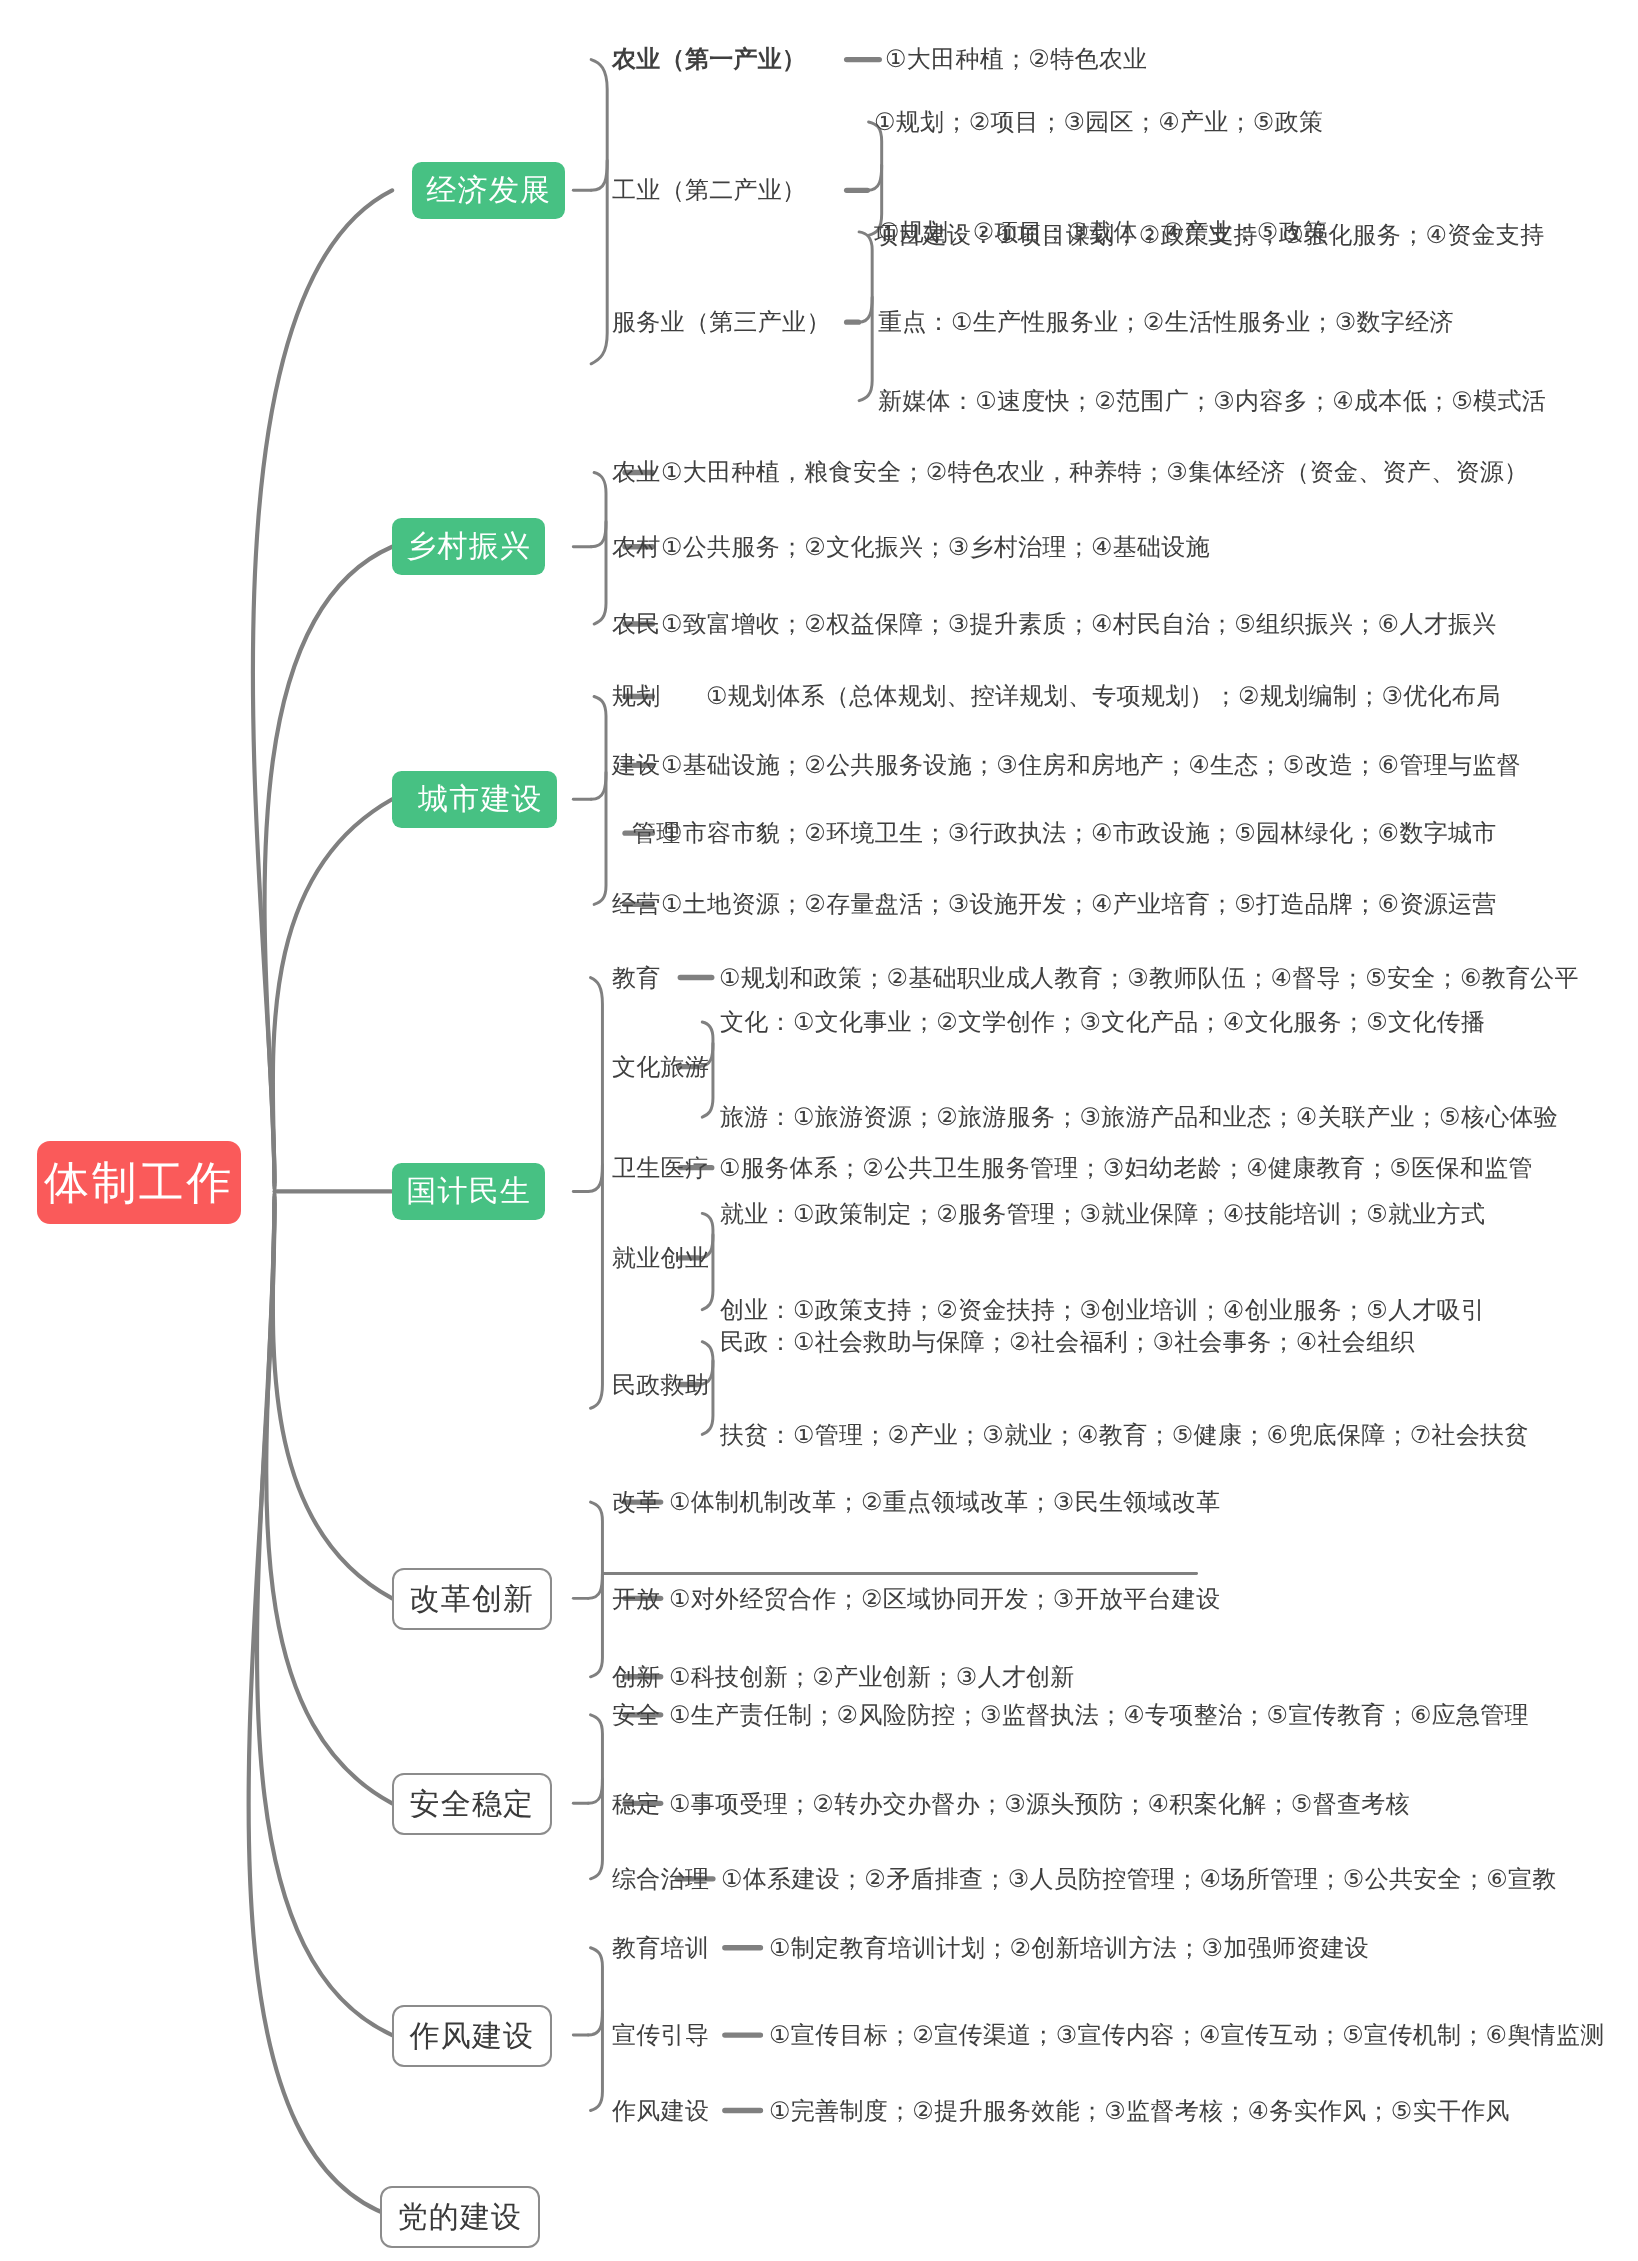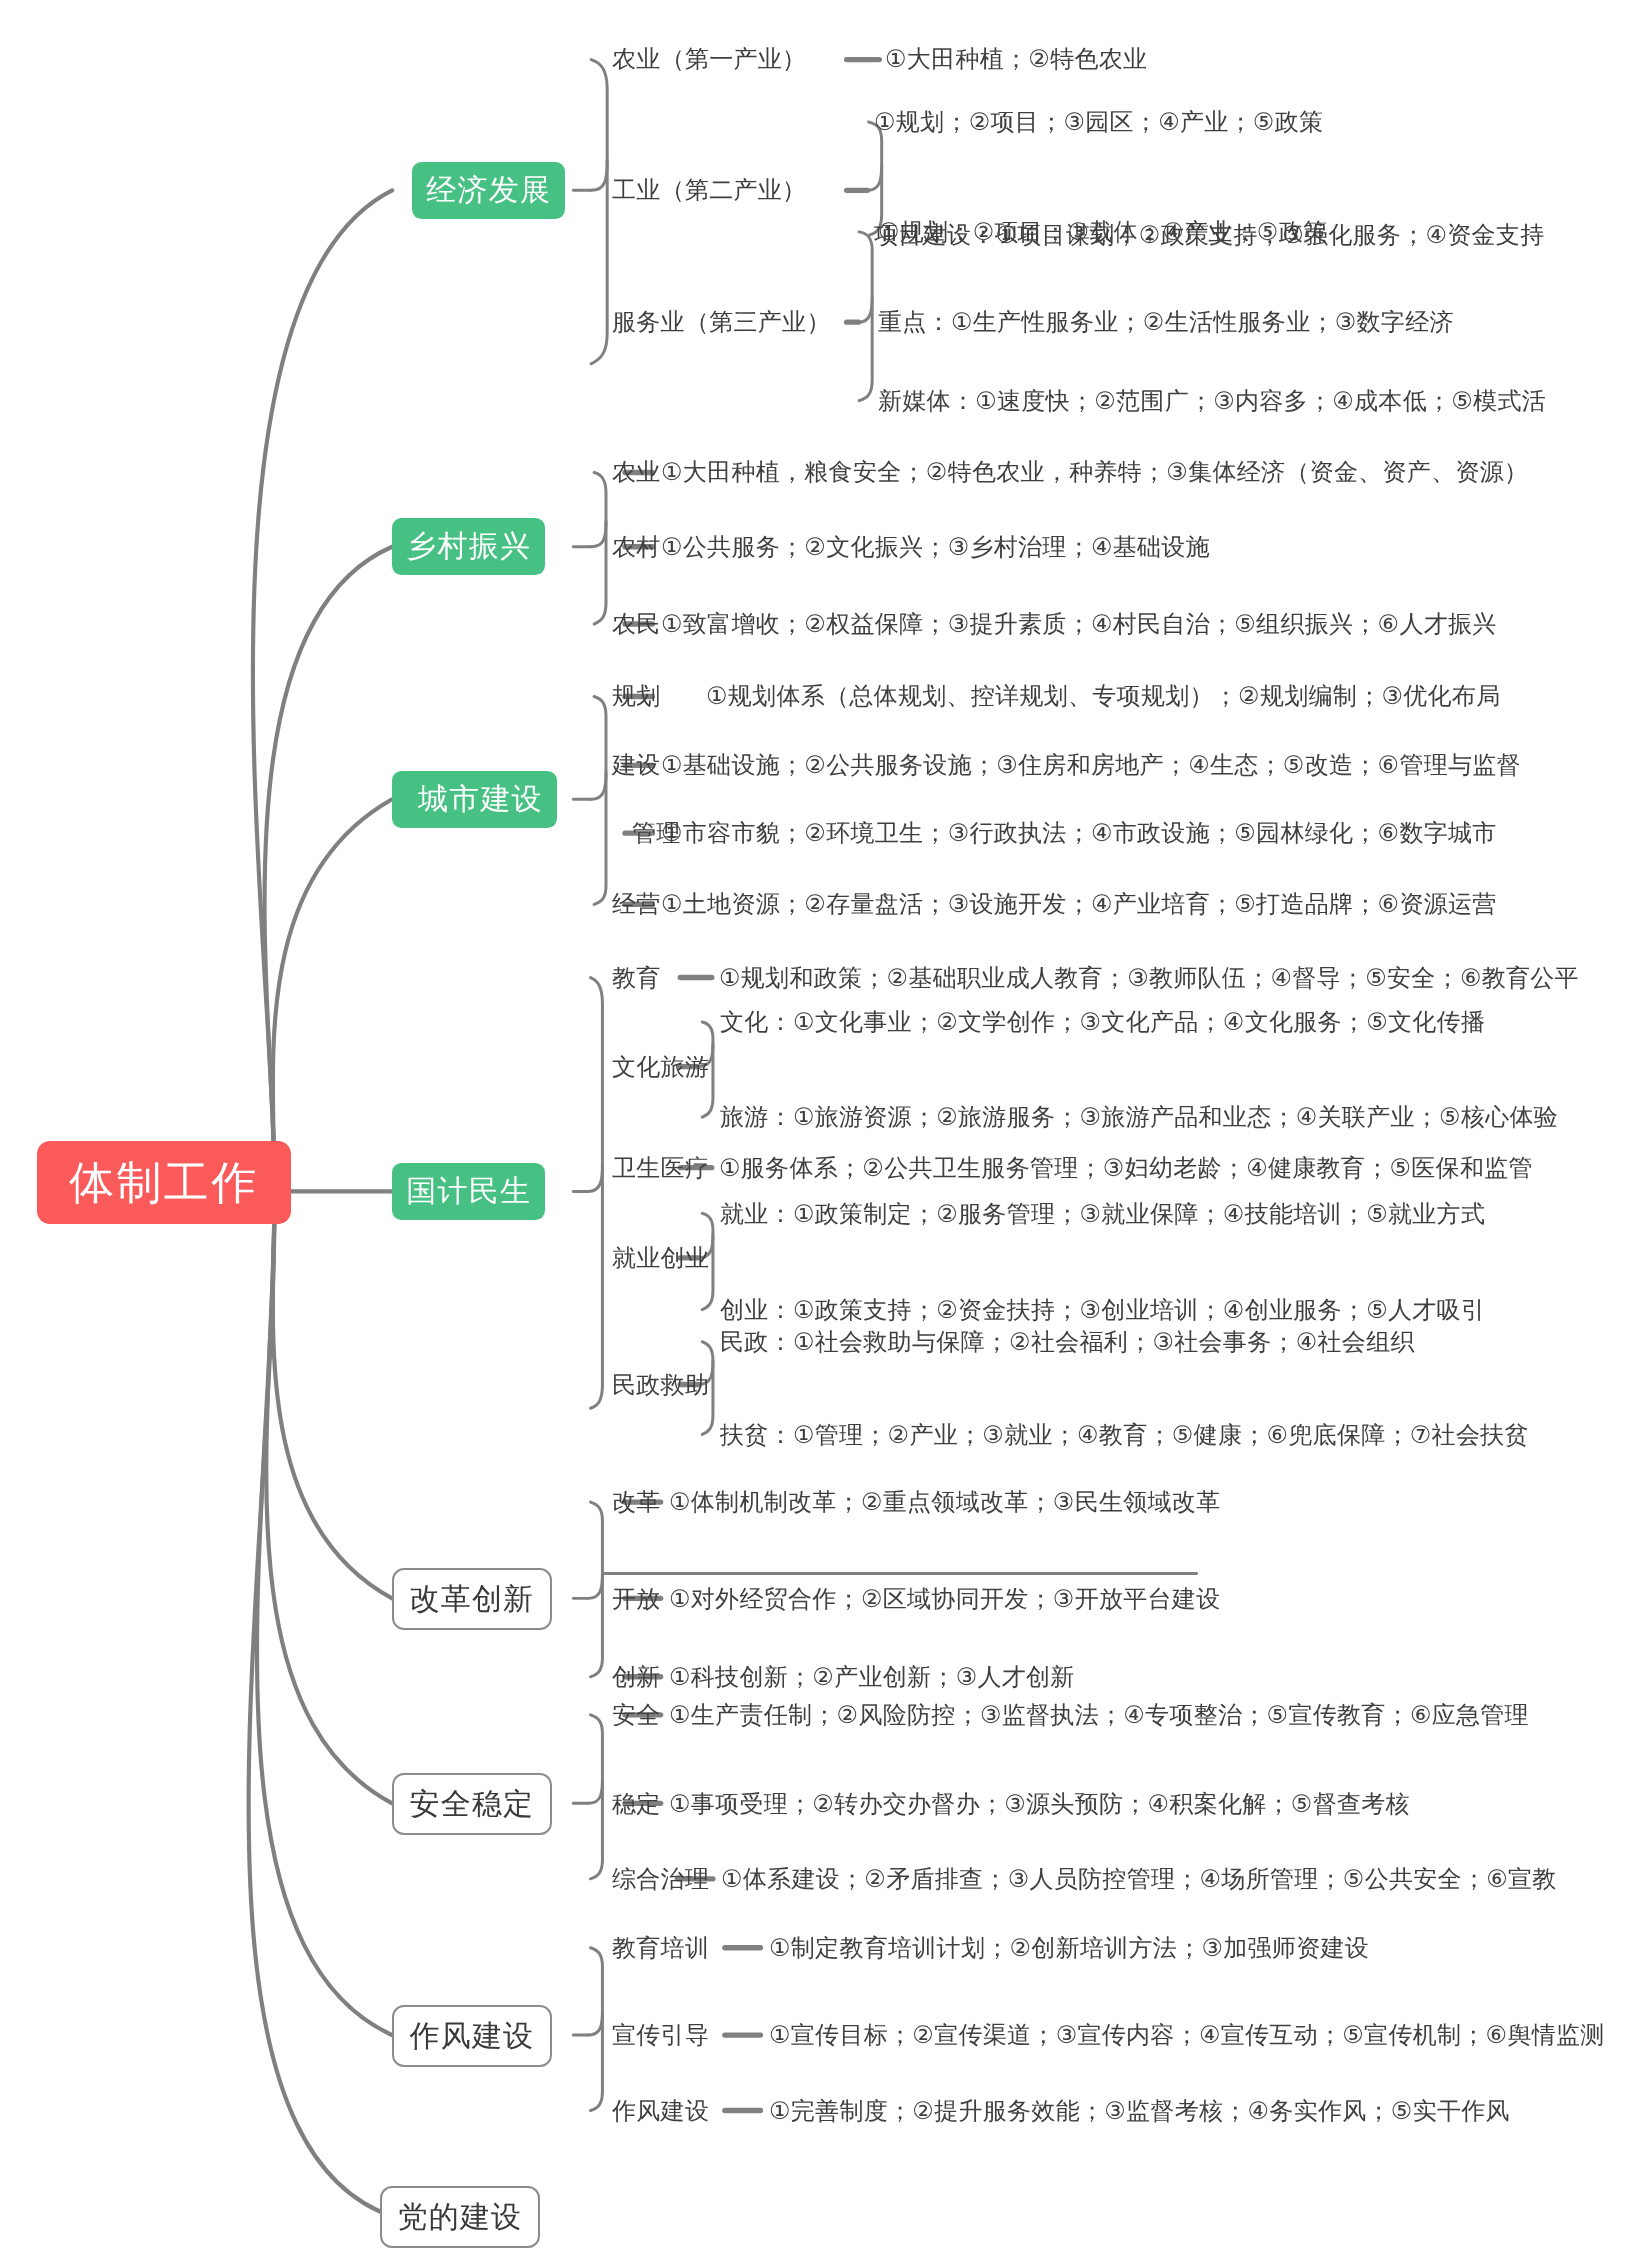--- a/index.html
+++ b/index.html
@@ -33,21 +33,21 @@
     justify-content: center;
     white-space: nowrap;
   }
   
   .root-node {
     background: #fa5a5a;
     color: #ffffff;
     border-radius: 13px;
     font-size: 45px;
     letter-spacing: 2.4px;
-    padding: 0 32px;
+    padding: 0 7px;
     height: 83px;
   }
   
   .l1-node {
     background: #47c183;
     color: #ffffff;
     border-radius: 9.5px;
     font-size: 30px;
     letter-spacing: 1.2px;
     padding: 0 14.3px;
@@ -171,21 +171,21 @@
       <path d="M 1220 3278 L 1280 3278" stroke-width="9"></path>
       <path d="M 1220 3425 L 1280 3425" stroke-width="9"></path>
       <path d="M 1220 3552 L 1280 3552" stroke-width="9"></path>
     </g>
   </svg>
 
   <div class="node root-node" style="left:37px; top:1141px;">体制工作</div>
 
   <div class="node l1-node" style="left:412px; top:162px;">经济发展</div>
 
-  <div class="l2-label" style="left:612px; top:59px;">农业（第一产业）</div>
+  <div class="l2-label" style="left:612px; top:59px;font-weight:bold;">农业（第一产业）</div>
   <div class="leaf" style="left:885px; top:59px;">①大田种植；②特色农业</div>
 
   <div class="l2-label" style="left:612px; top:190px;">工业（第二产业）</div>
   <div class="leaf" style="left:874px; top:122px;">①规划；②项目；③园区；④产业；⑤政策</div>
   <div class="leaf" style="left:874px; top:235px;">项目建设：①项目谋划；②政策支持；③强化服务；④资金支持</div>
 
   <div class="l2-label" style="left:612px; top:322px;">服务业（第三产业）</div>
   <div class="leaf" style="left:878px; top:232px;">①规划；②项目；③载体；④产业；⑤政策</div>
   <div class="leaf" style="left:878px; top:322px;">重点：①生产性服务业；②生活性服务业；③数字经济</div>
   <div class="leaf" style="left:878px; top:401px;">新媒体：①速度快；②范围广；③内容多；④成本低；⑤模式活</div>

